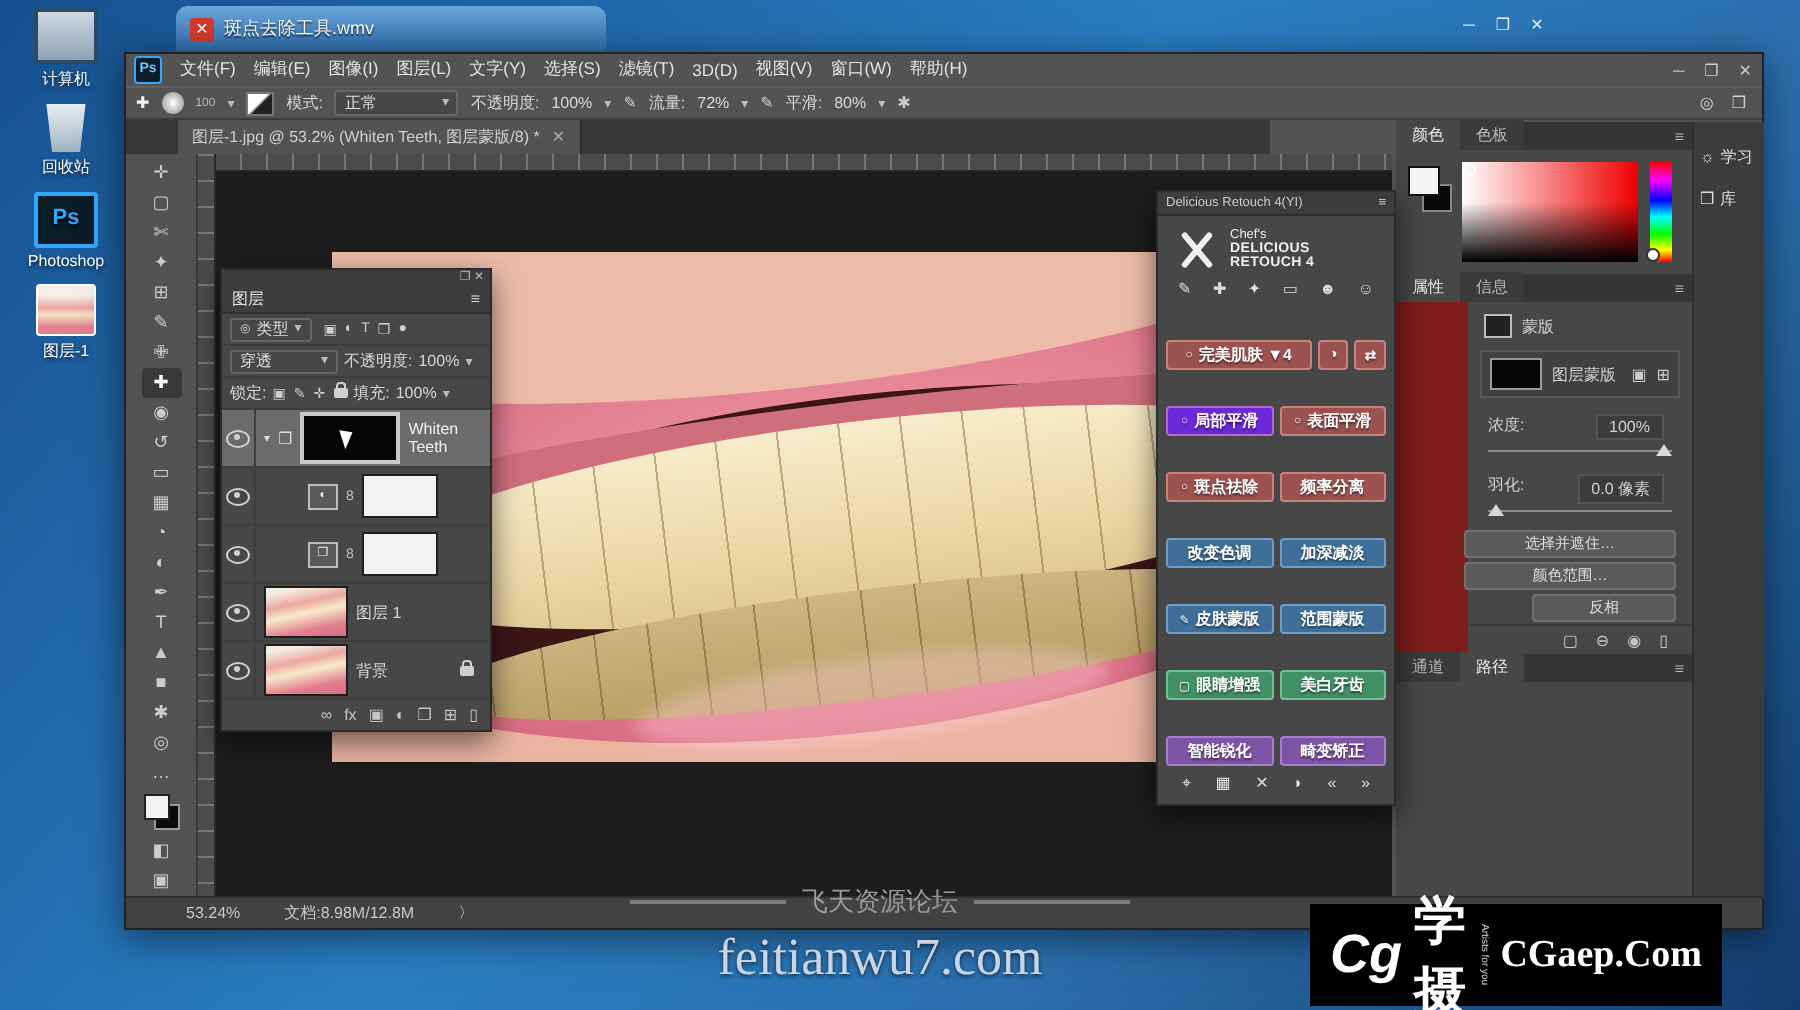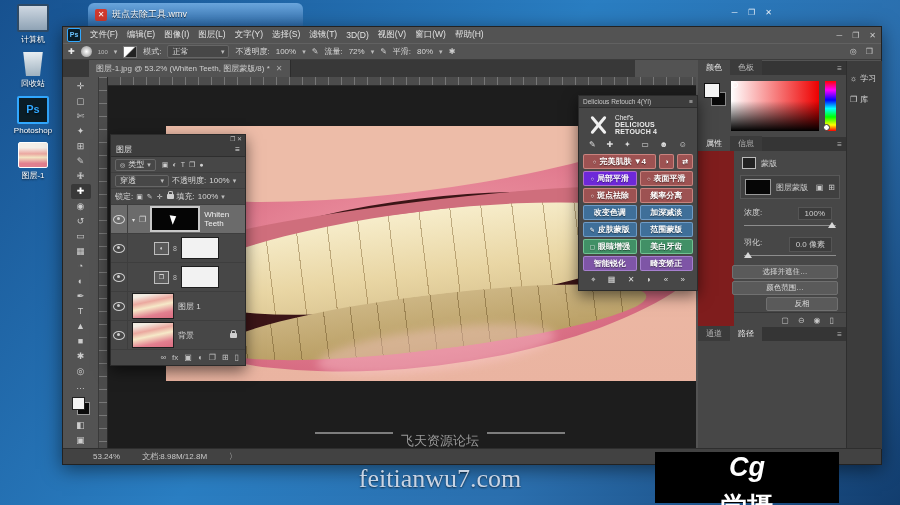--- a/index.html
+++ b/index.html
@@ -77,26 +77,26 @@
   .adjicon{width:13px;height:11px;background:#5a5a5a;border:1px solid #bdbdbd;color:#eee;font-size:6px;line-height:11px;text-align:center;flex:none;}
   .whthumb{width:36px;height:20px;background:#f2f2f2;border:1px solid #1e1e1e;flex:none;}
   .imgthumb{width:40px;height:24px;border:1px solid #1e1e1e;flex:none;background:linear-gradient(168deg,#f3ece2 12%,#eba89f 34%,#f6e9c8 52%,#e28090 78%,#d96c80 100%);}
   .lp-bottom{height:15px;display:flex;align-items:center;justify-content:flex-end;gap:6px;padding:0 6px;color:#c4c4c4;}
   .drpanel{position:absolute;left:578px;top:95px;width:118px;background:#474747;border:1px solid #2b2b2b;box-shadow:0 5px 14px rgba(0,0,0,.55);}
   .dr-title{height:11px;background:#3d3d3d;border-bottom:1px solid #2e2e2e;display:flex;align-items:center;justify-content:space-between;padding:0 4px;font-size:6.5px;color:#c9c9c9;}
   .drlogo{position:relative;width:22px;height:20px;flex:none;}
   .drlogo::before,.drlogo::after{content:"";position:absolute;left:10px;top:-1px;width:3px;height:22px;background:#f0f0f0;border-radius:2px;}
   .drlogo::before{transform:rotate(40deg);}
   .drlogo::after{transform:rotate(-40deg);}
-  .drbtn{height:13px;border-radius:2px;border:1px solid rgba(255,190,180,.45);color:#fff;font-size:8px;font-weight:bold;display:flex;align-items:center;justify-content:center;gap:3px;text-shadow:0 1px 1px rgba(0,0,0,.5);flex:1;}
+  .drbtn{height:13px;border-radius:2px;border:1px solid rgba(255,190,180,.45);color:#fff;font-size:8px;font-weight:bold;display:flex;align-items:center;justify-content:center;gap:3px;text-shadow:0 1px 1px rgba(0,0,0,.5);flex:1;margin-top:16px;}
   .drrow{display:flex;gap:3px;margin:2px 4px 0 4px;}
   .bub{font-size:6px;font-weight:normal;}
   
   .wline{height:2px;background:#7d7d7d;flex:1;}
-  .badge{position:absolute;left:655px;top:452px;width:184px;height:51px;background:#000;display:flex;align-items:center;padding:0 10px;box-sizing:border-box;color:#fff;gap:6px;flex-direction:column;}
+  .badge{position:absolute;left:655px;top:452px;width:206px;height:51px;background:#000;display:flex;align-items:center;padding:0 10px;box-sizing:border-box;color:#fff;gap:6px;}
 </style>
 </head>
 <body>
 
 <div class="screen">
 
   <div class="abs" style="left:5px;top:4px;">
     <div class="dt-icon">
       <div class="g g-computer"></div>
       <div>计算机</div>
@@ -505,21 +505,21 @@
     <div style="display:flex;justify-content:space-between;padding:4px 12px 5px 12px;color:#ddd;font-size:8px;">
       <span>⌖</span>
       <span>▦</span>
       <span>✕</span>
       <span>◗</span>
       <span>«</span>
       <span>»</span>
     </div>
   </div>
 
-  <div class="abs" style="left:315px;top:432px;width:250px;display:flex;gap:8px;">
+  <div class="abs" style="left:315px;top:442px;width:250px;display:flex;align-items:center;gap:8px;">
     <span class="wline"></span>
     <span style="font-family:'Liberation Serif',serif;font-size:13px;color:#9a9a9a;white-space:nowrap;">飞天资源论坛</span>
     <span class="wline"></span>
   </div>
   <div class="abs" style="left:290px;top:464px;width:300px;text-align:center;">
     <span style="font-family:'Liberation Serif',serif;font-size:26px;color:#c9d4e4;text-shadow:0 1px 2px rgba(0,0,0,.6);">feitianwu7.com</span>
   </div>
 
   <div class="badge">
     <span style="font-size:27px;font-weight:bold;font-style:italic;font-family:'Liberation Sans',sans-serif;">Cg</span>

